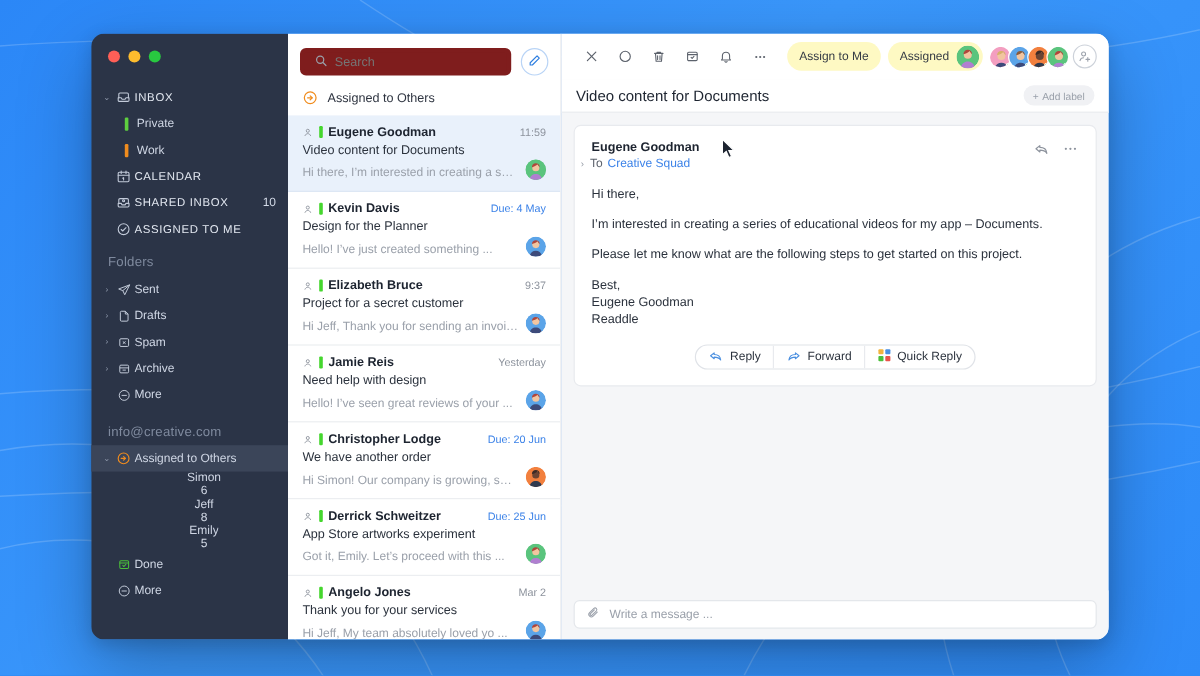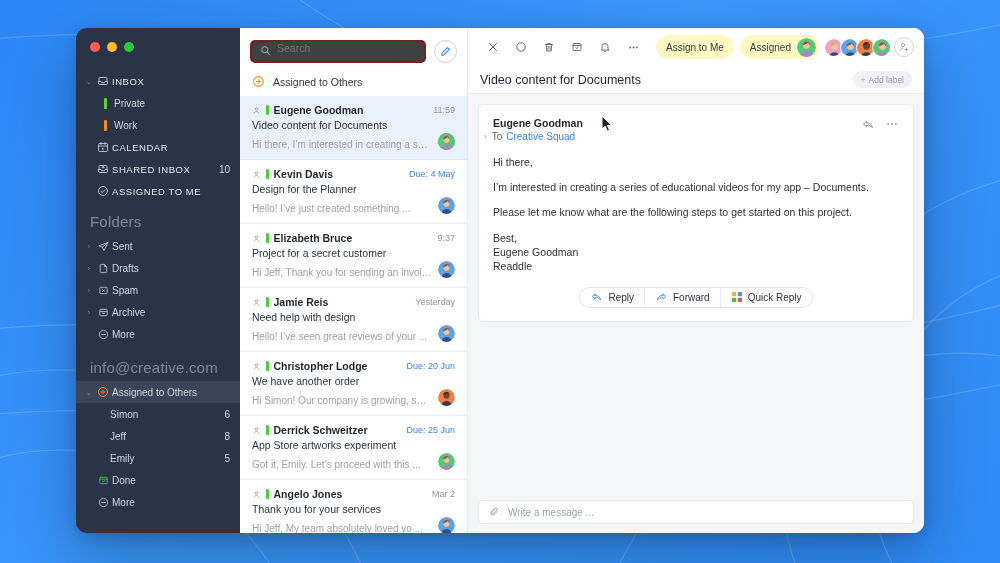--- a/index.html
+++ b/index.html
@@ -55,41 +55,41 @@
   .row .ic {
     width: 18px; flex: 0 0 18px;
     display: flex; align-items: center; justify-content: center;
     color: #c3cbda;
   }
   .row .lbl { flex: 1; overflow: hidden; text-overflow: ellipsis; }
   .row .cnt { font-size: 10px; color: #d4dbe8; font-weight: normal; }
   .row.caps .lbl { letter-spacing: .55px; font-size: 9.5px; color: #e3e8f1; }
   .row.sel { background: #3b4559; }
   .row.sub { padding-left: 28px; }
-  .row.sub2 { padding-left: 34px; }
+  .row.sub2 { padding-left: 34px; flex-direction: column; }
   .tagbar { width: 3px; height: 11px; border-radius: 1px; margin-right: 7px; flex: 0 0 3px; }
   .sect {
-    font-size: 15px; color: #7f8a9e; padding: 11px 0 5px 14px;
+    font-size: 11px; color: #7f8a9e; padding: 11px 0 5px 14px;
     letter-spacing: .2px;
   }
   .sect.acct { padding-top: 14px; }
 
   
   #list {
     width: 228px; flex: 0 0 228px;
     background: #fff;
     border-right: 1px solid #e6e8ec;
     display: flex; flex-direction: column;
     overflow: hidden;
   }
   .searchrow { display: flex; align-items: center; gap: 8px; padding: 12px 10px 9px 10px; }
   .searchbox {
-    flex: 1; height: 23px; border: 2px solid #7f1d1d; border-radius: 5px;
-    display: flex; align-items: flex-start; gap: 6px; padding: 0 8px;
-    background: #404040;
+    flex: 1; height: 23px; border: 4px solid #7f1d1d; border-radius: 5px;
+    display: flex; align-items: center; gap: 6px; padding: 0 8px;
+    background: #7f1d1d;
   }
   .searchbox input {
     border: 0; outline: 0; font-size: 10.5px; color: #9aa0aa;
     font-family: "Liberation Sans", sans-serif; width: 100%; background: transparent;
   }
   .compose {
     width: 23px; height: 23px; border-radius: 50%;
     border: 1px solid #b9d4f6; display: flex; align-items: center; justify-content: center;
     background: #fff;
   }

